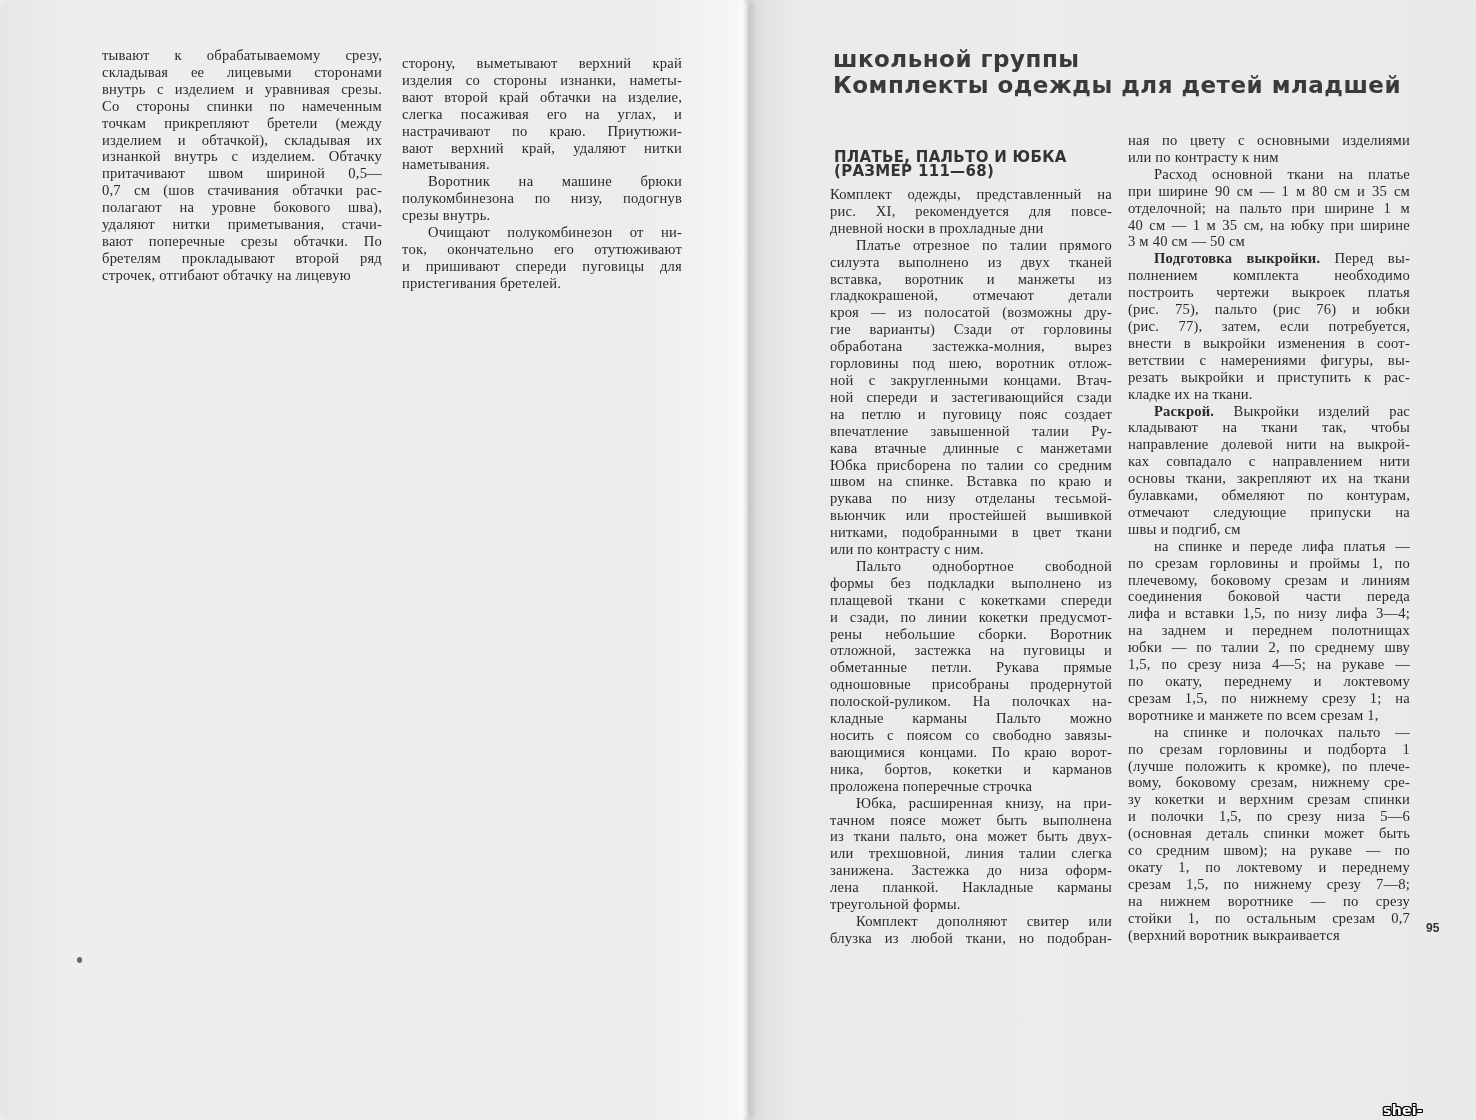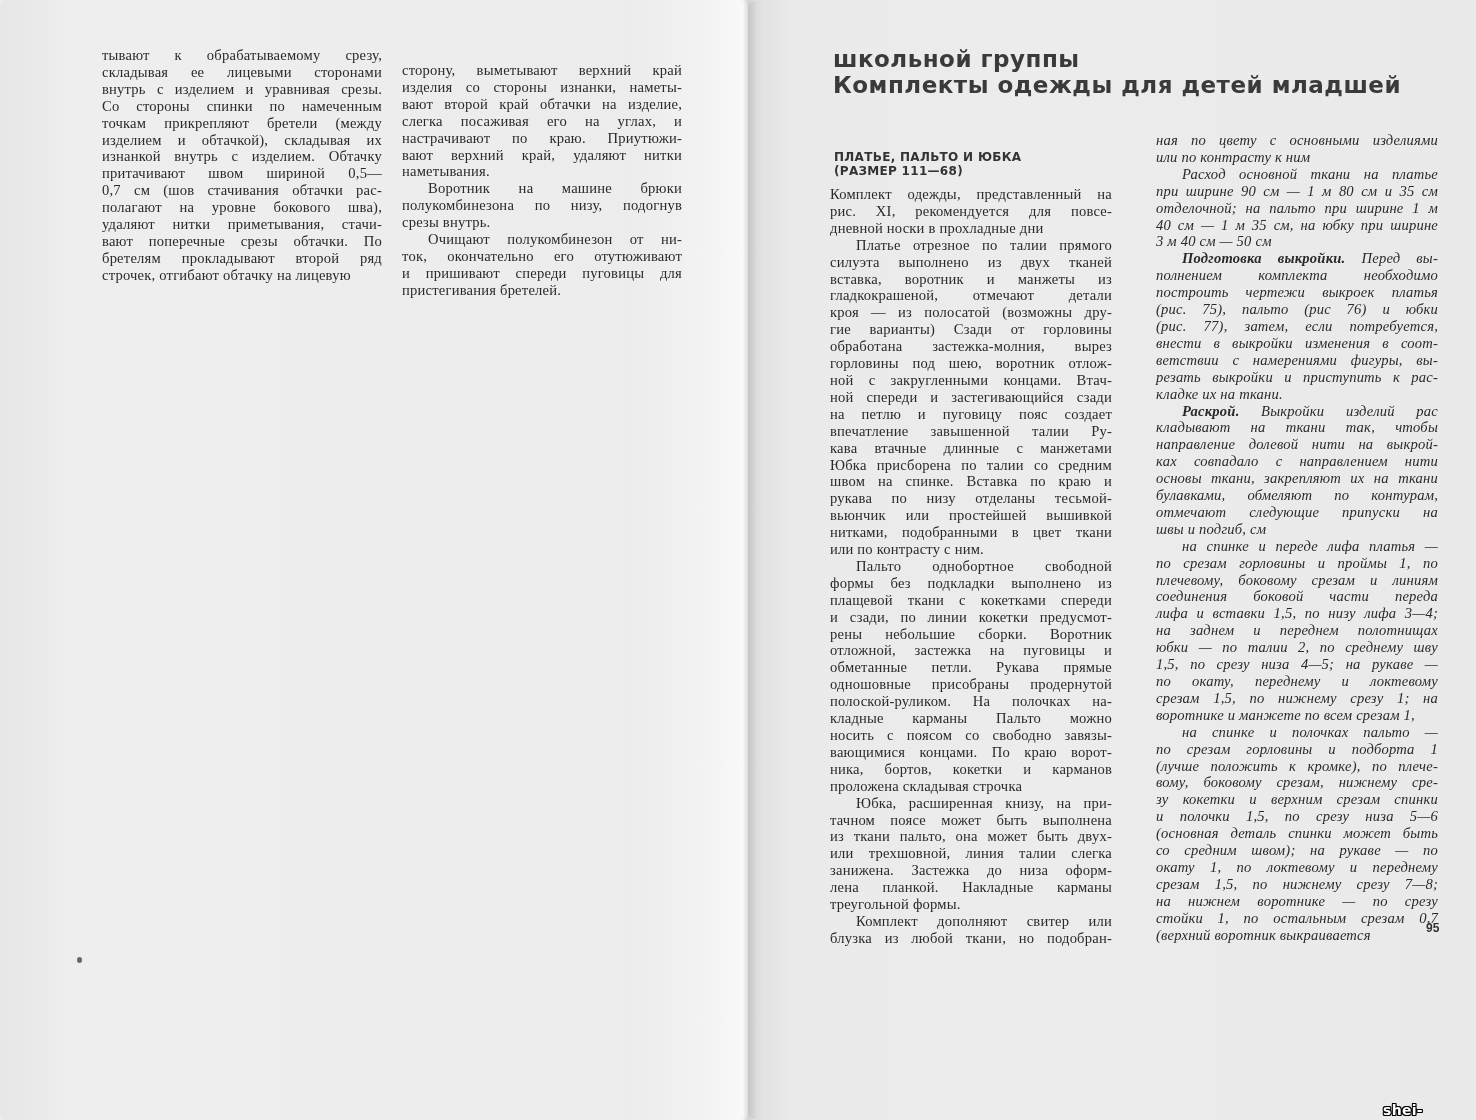--- a/index.html
+++ b/index.html
@@ -28,21 +28,21 @@
   .col .line.last { text-align-last: left; }
   .col .line.ind { padding-left: 26px; }
   .title {
     position: absolute; left: 833px; top: 46px;
     font-family: "DejaVu Sans", sans-serif; font-weight: bold;
     font-size: 23px; line-height: 26px; color: #3a3a3a; letter-spacing: 0.5px;
   }
   .subhead {
     position: absolute; left: 834px; top: 150px;
     font-family: "DejaVu Sans", sans-serif; font-weight: bold;
-    font-size: 12px; line-height: 14px; color: #333; letter-spacing: 0.3px;
+    font-size: 15px; line-height: 14px; color: #333; letter-spacing: 0.3px;
   }
   .page-number {
     position: absolute; left: 1402px; top: 921px;
     font-family: "Liberation Sans", sans-serif; font-weight: bold; font-size: 12px; color: #333; margin-left: 24px;
   }
   .watermark {
     position: absolute; left: 1383px; top: 1102px;
     font-family: "DejaVu Sans", sans-serif; font-weight: bold; font-size: 14px;
     color: #ffffff; letter-spacing: 0.3px;
     text-shadow: -1px -1px 0 #000, 1px -1px 0 #000, -1px 1px 0 #000, 1px 1px 0 #000, 0 1px 0 #000, 1px 0 0 #000, 0 -1px 0 #000, -1px 0 0 #000;
@@ -63,21 +63,21 @@
       <span class="line">изделием и обтачкой), складывая их</span>
       <span class="line">изнанкой внутрь с изделием. Обтачку</span>
       <span class="line">притачивают швом шириной 0,5—</span>
       <span class="line">0,7 см (шов стачивания обтачки рас-</span>
       <span class="line">полагают на уровне бокового шва),</span>
       <span class="line">удаляют нитки приметывания, стачи-</span>
       <span class="line">вают поперечные срезы обтачки. По</span>
       <span class="line">бретелям прокладывают второй ряд</span>
       <span class="line last">строчек, отгибают обтачку на лицевую</span>
     </div>
-  <div class="col" id="lc2" style="left:402px; top:62px; width:280px;">
+  <div class="col" id="lc2" style="left:402px; top:55px; width:280px;">
       <span class="line">сторону, выметывают верхний край</span>
       <span class="line">изделия со стороны изнанки, наметы-</span>
       <span class="line">вают второй край обтачки на изделие,</span>
       <span class="line">слегка посаживая его на углах, и</span>
       <span class="line">настрачивают по краю. Приутюжи-</span>
       <span class="line">вают верхний край, удаляют нитки</span>
       <span class="line last">наметывания.</span>
       <span class="line ind">Воротник на машине брюки</span>
       <span class="line">полукомбинезона по низу, подогнув</span>
       <span class="line last">срезы внутрь.</span>
@@ -131,32 +131,32 @@
     <span class="line">и сзади, по линии кокетки предусмот-</span>
     <span class="line">рены небольшие сборки. Воротник</span>
     <span class="line">отложной, застежка на пуговицы и</span>
     <span class="line">обметанные петли. Рукава прямые</span>
     <span class="line">одношовные присобраны продернутой</span>
     <span class="line">полоской-руликом. На полочках на-</span>
     <span class="line">кладные карманы Пальто можно</span>
     <span class="line">носить с поясом со свободно завязы-</span>
     <span class="line">вающимися концами. По краю ворот-</span>
     <span class="line">ника, бортов, кокетки и карманов</span>
-    <span class="line last">проложена складывая строчка</span>
+    <span class="line last">проложена поперечные строчка</span>
     <span class="line ind">Юбка, расширенная книзу, на при-</span>
     <span class="line">тачном поясе может быть выполнена</span>
     <span class="line">из ткани пальто, она может быть двух-</span>
     <span class="line">или трехшовной, линия талии слегка</span>
     <span class="line">занижена. Застежка до низа оформ-</span>
     <span class="line">лена планкой. Накладные карманы</span>
     <span class="line last">треугольной формы.</span>
     <span class="line ind">Комплект дополняют свитер или</span>
     <span class="line">блузка из любой ткани, но подобран-</span>
   </div>
-<div class="col" id="rc2" style="left:1156px; top:132px; width:282px;font-style:italic;">
+<div class="col" id="rc2" style="left:1128px; top:132px; width:282px;">
     <span class="line">ная по цвету с основными изделиями</span>
     <span class="line last">или по контрасту к ним</span>
     <span class="line ind">Расход основной ткани на платье</span>
     <span class="line">при ширине 90 см — 1 м 80 см и 35 см</span>
     <span class="line">отделочной; на пальто при ширине 1 м</span>
     <span class="line">40 см — 1 м 35 см, на юбку при ширине</span>
     <span class="line last">3 м 40 см — 50 см</span>
     <span class="line ind"><b class="run">Подготовка выкройки.</b> Перед вы-</span>
     <span class="line">полнением комплекта необходимо</span>
     <span class="line">построить чертежи выкроек платья</span>

